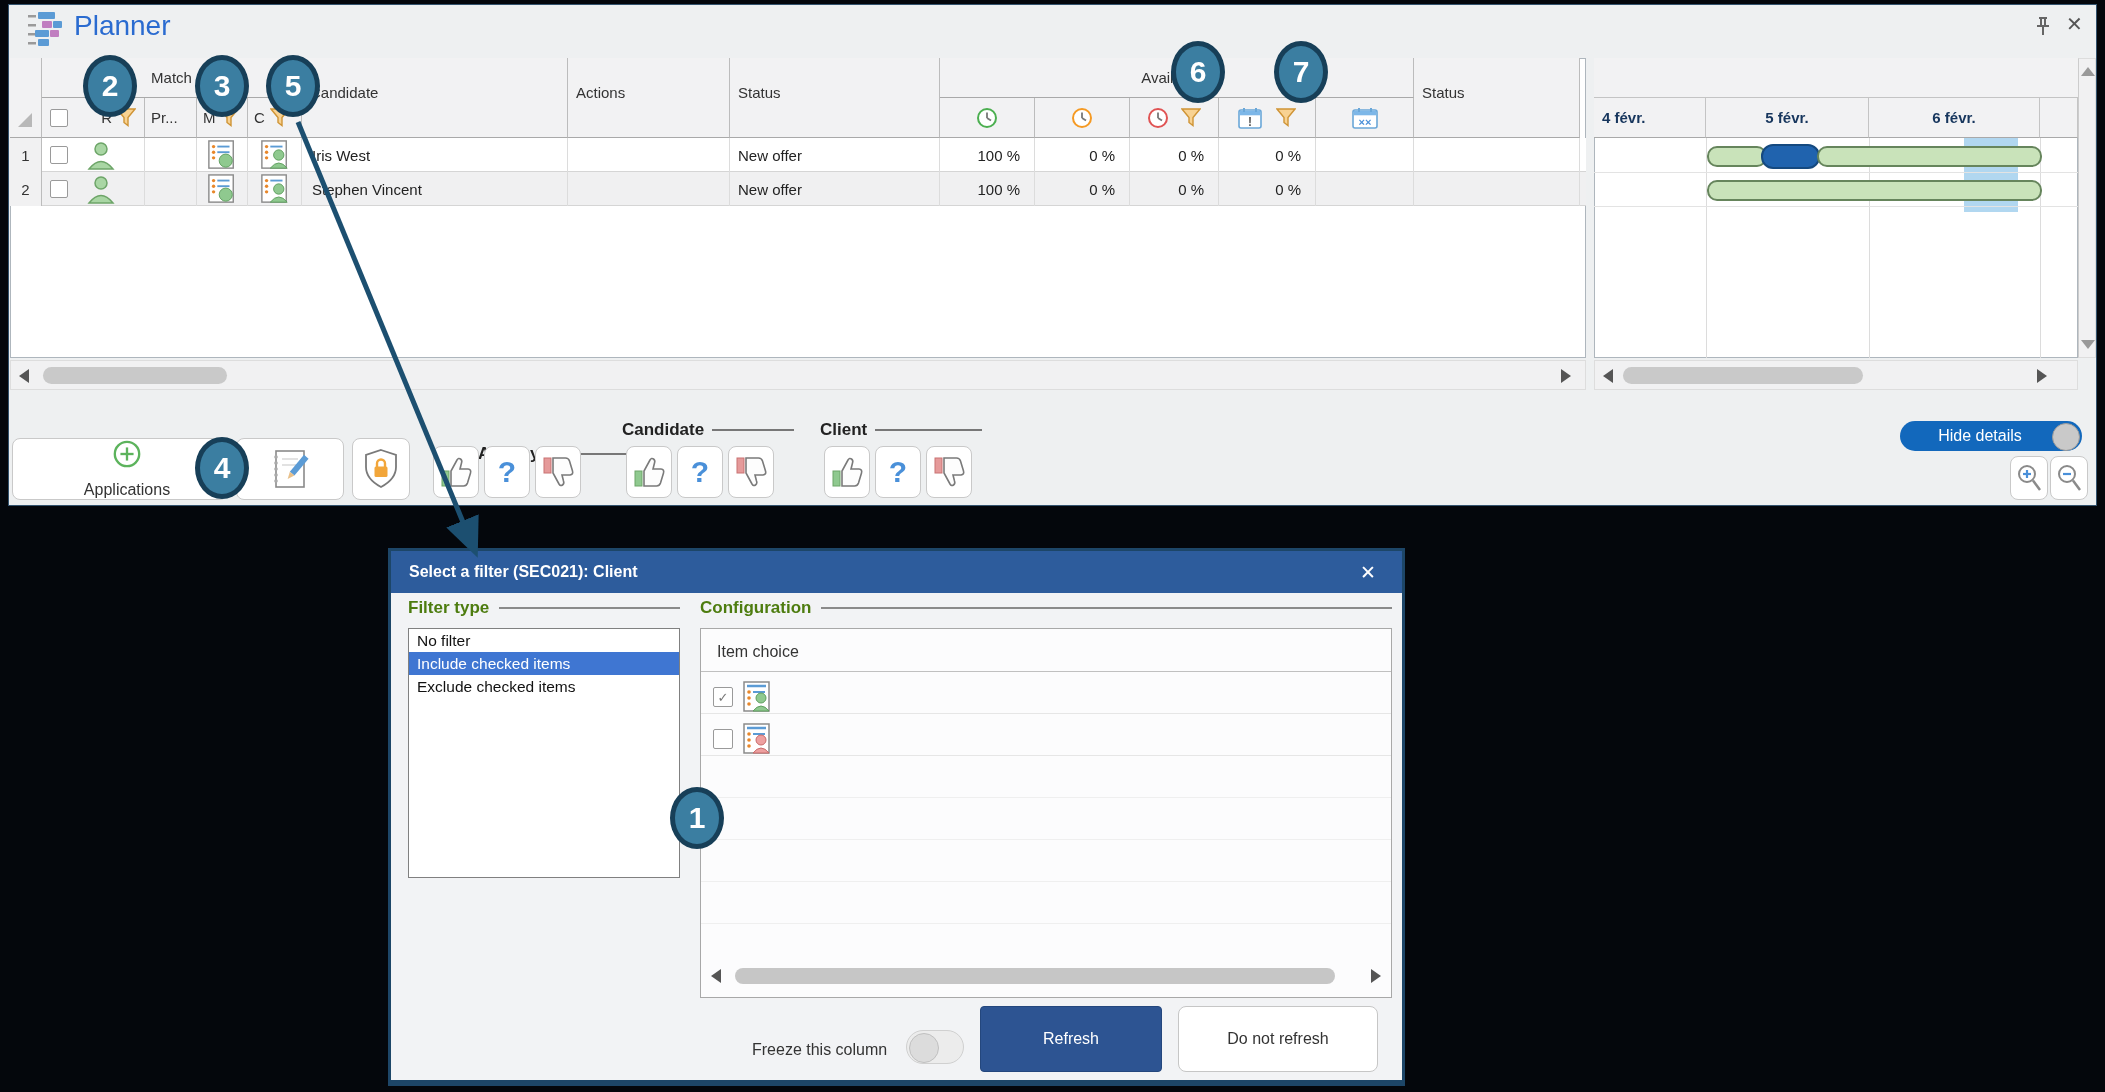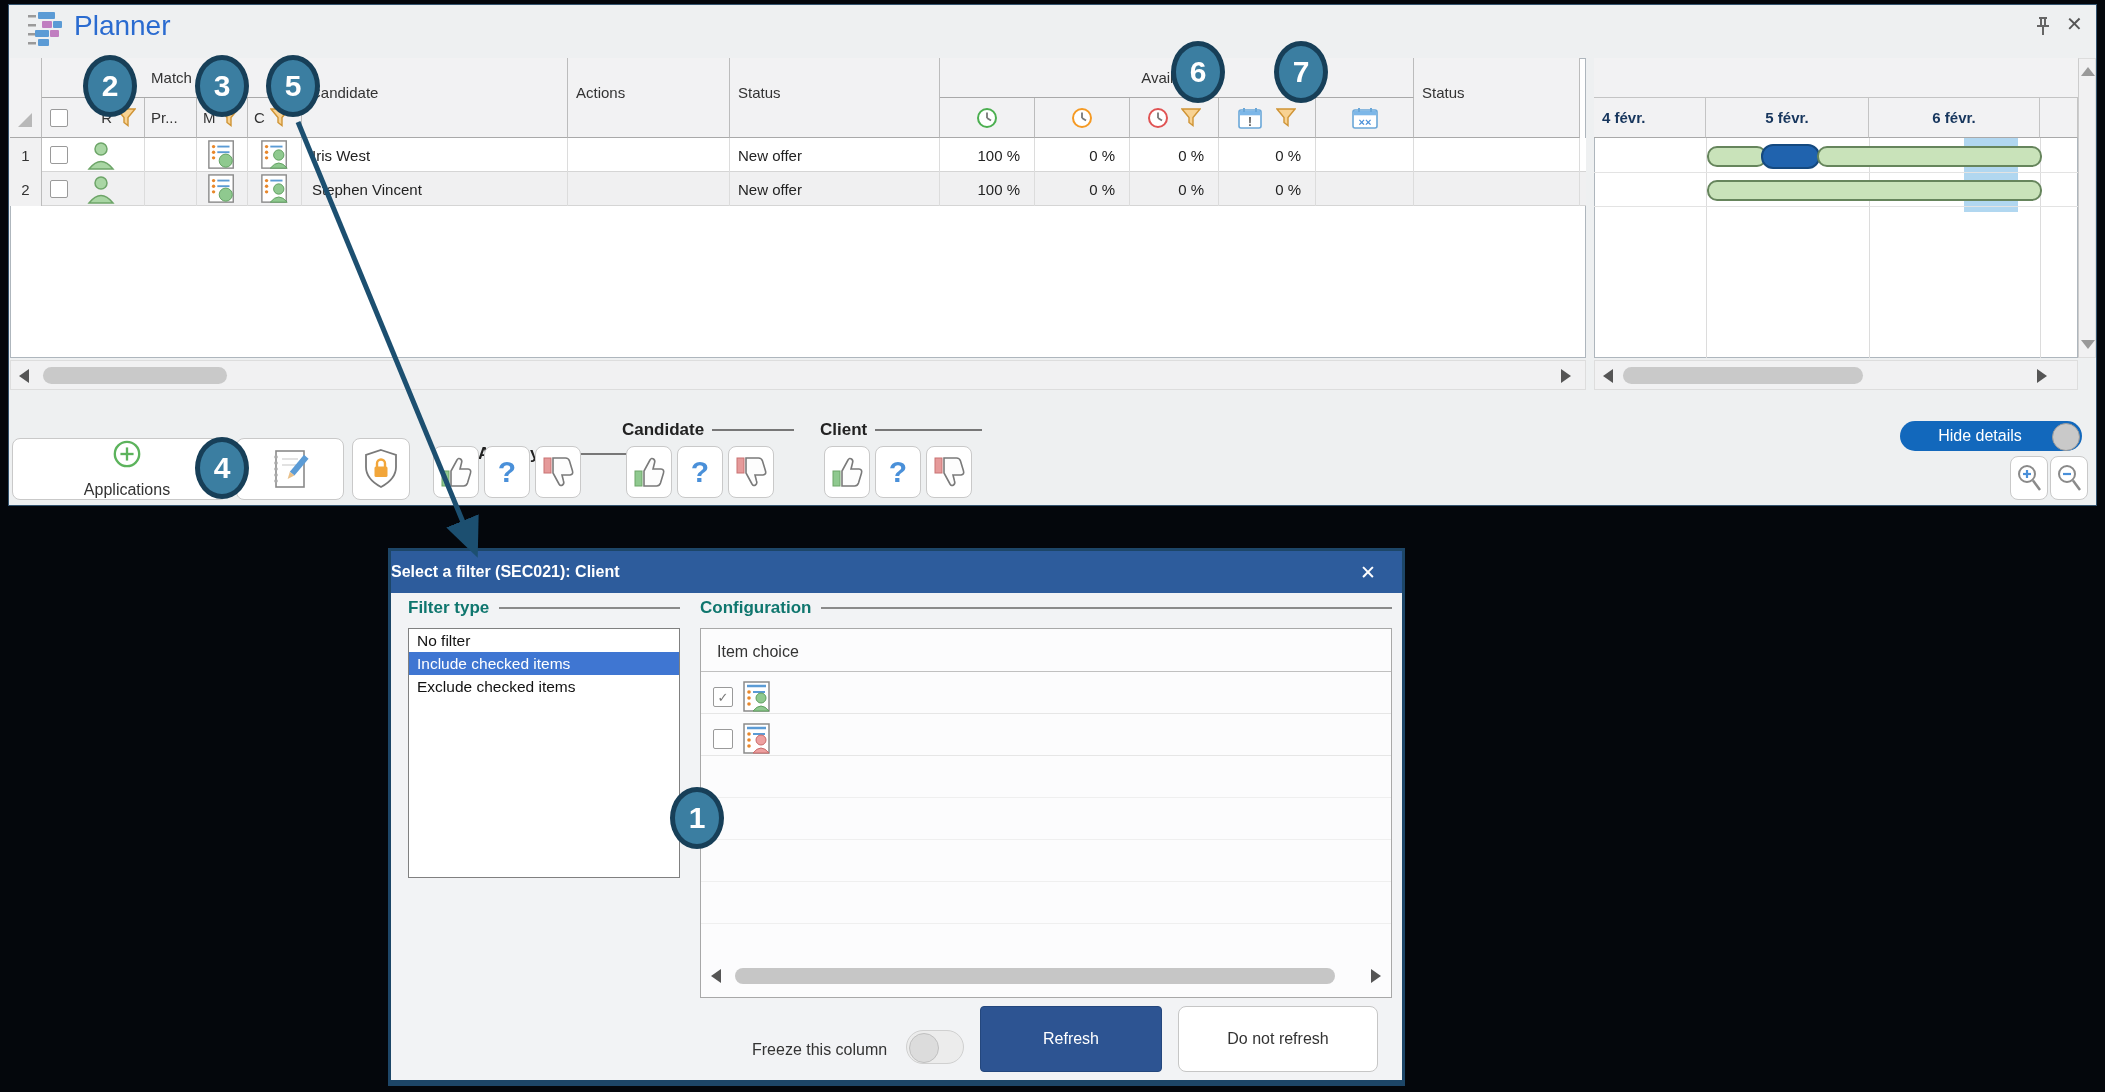--- a/index.html
+++ b/index.html
@@ -39,22 +39,22 @@
   .bar-blue{background:#2063ae;border:2px solid #15497f;border-radius:12px;}
   
   .tbtn{background:#ffffff;border:1px solid #c9c9c9;border-radius:8px;display:flex;align-items:center;justify-content:center;flex-direction:column;}
   .grp{display:flex;align-items:center;font-size:17px;font-weight:bold;color:#222;}
   .grp .rule{flex:1;border-top:2px solid #777;margin-left:8px;}
   .qmark{font-size:30px;font-weight:bold;color:#4a90d9;line-height:30px;}
   .pill{background:#1268bc;border-radius:15px;color:#fff;font-size:16px;display:flex;align-items:center;justify-content:center;}
   .pill-knob{position:absolute;right:2px;top:2px;width:26px;height:26px;border-radius:50%;background:#c9c9c9;border:1px solid #9a9a9a;}
   
   .dialog-bg{background:#f2f3f5;border:3px solid #1d4668;border-bottom-width:6px;}
-  .dlg-title{background:#2d5c9c;color:#fff;font-size:16px;font-weight:600;display:flex;align-items:center;}
-  .grplabel{display:flex;align-items:center;font-size:17px;font-weight:bold;color:#0f766e;}
+  .dlg-title{background:#2d5c9c;color:#fff;font-size:16px;font-weight:600;display:flex;align-items:center;padding-left:18px;}
+  .grplabel{display:flex;align-items:center;font-size:17px;font-weight:bold;color:#4d7c0f;}
   .grplabel .rule{flex:1;border-top:2px solid #8a8a8a;margin-left:10px;}
   .listbox{background:#fff;border:1px solid #808080;}
   .opt{height:23px;line-height:23px;padding-left:8px;font-size:15.5px;color:#111;}
   .opt.sel{background:#3f76d2;color:#fff;}
   .cfg-panel{background:#fcfcfd;border:1px solid #a8a8a8;text-align:center;}
   .thin{background:#e6e6e6;height:1px;}
   .faint{background:#efefef;height:1px;}
   .btn-primary{background:#2d5492;border:1px solid #24477d;border-radius:4px;color:#fff;font-size:16px;
                display:flex;align-items:center;justify-content:center;}
   .btn-secondary{background:#fff;border:1px solid #c6c6c6;border-radius:8px;color:#333;font-size:16px;

